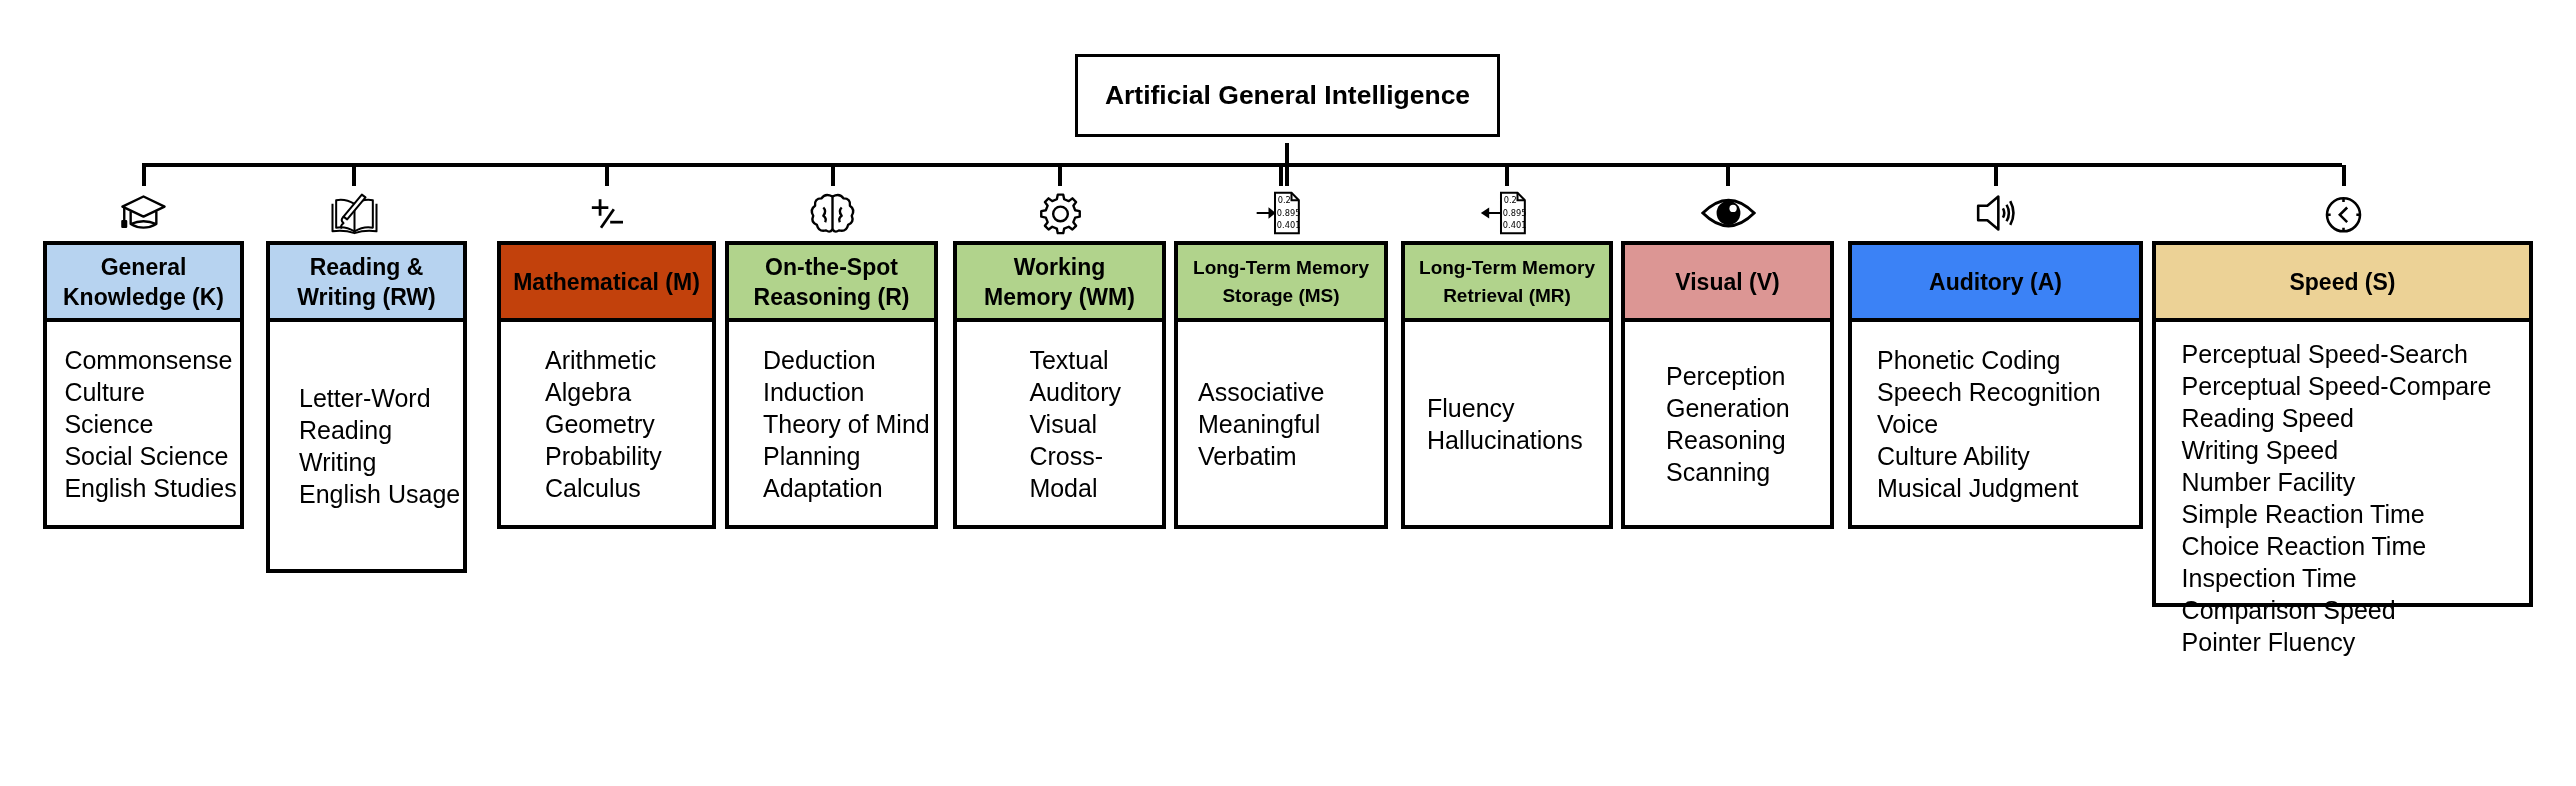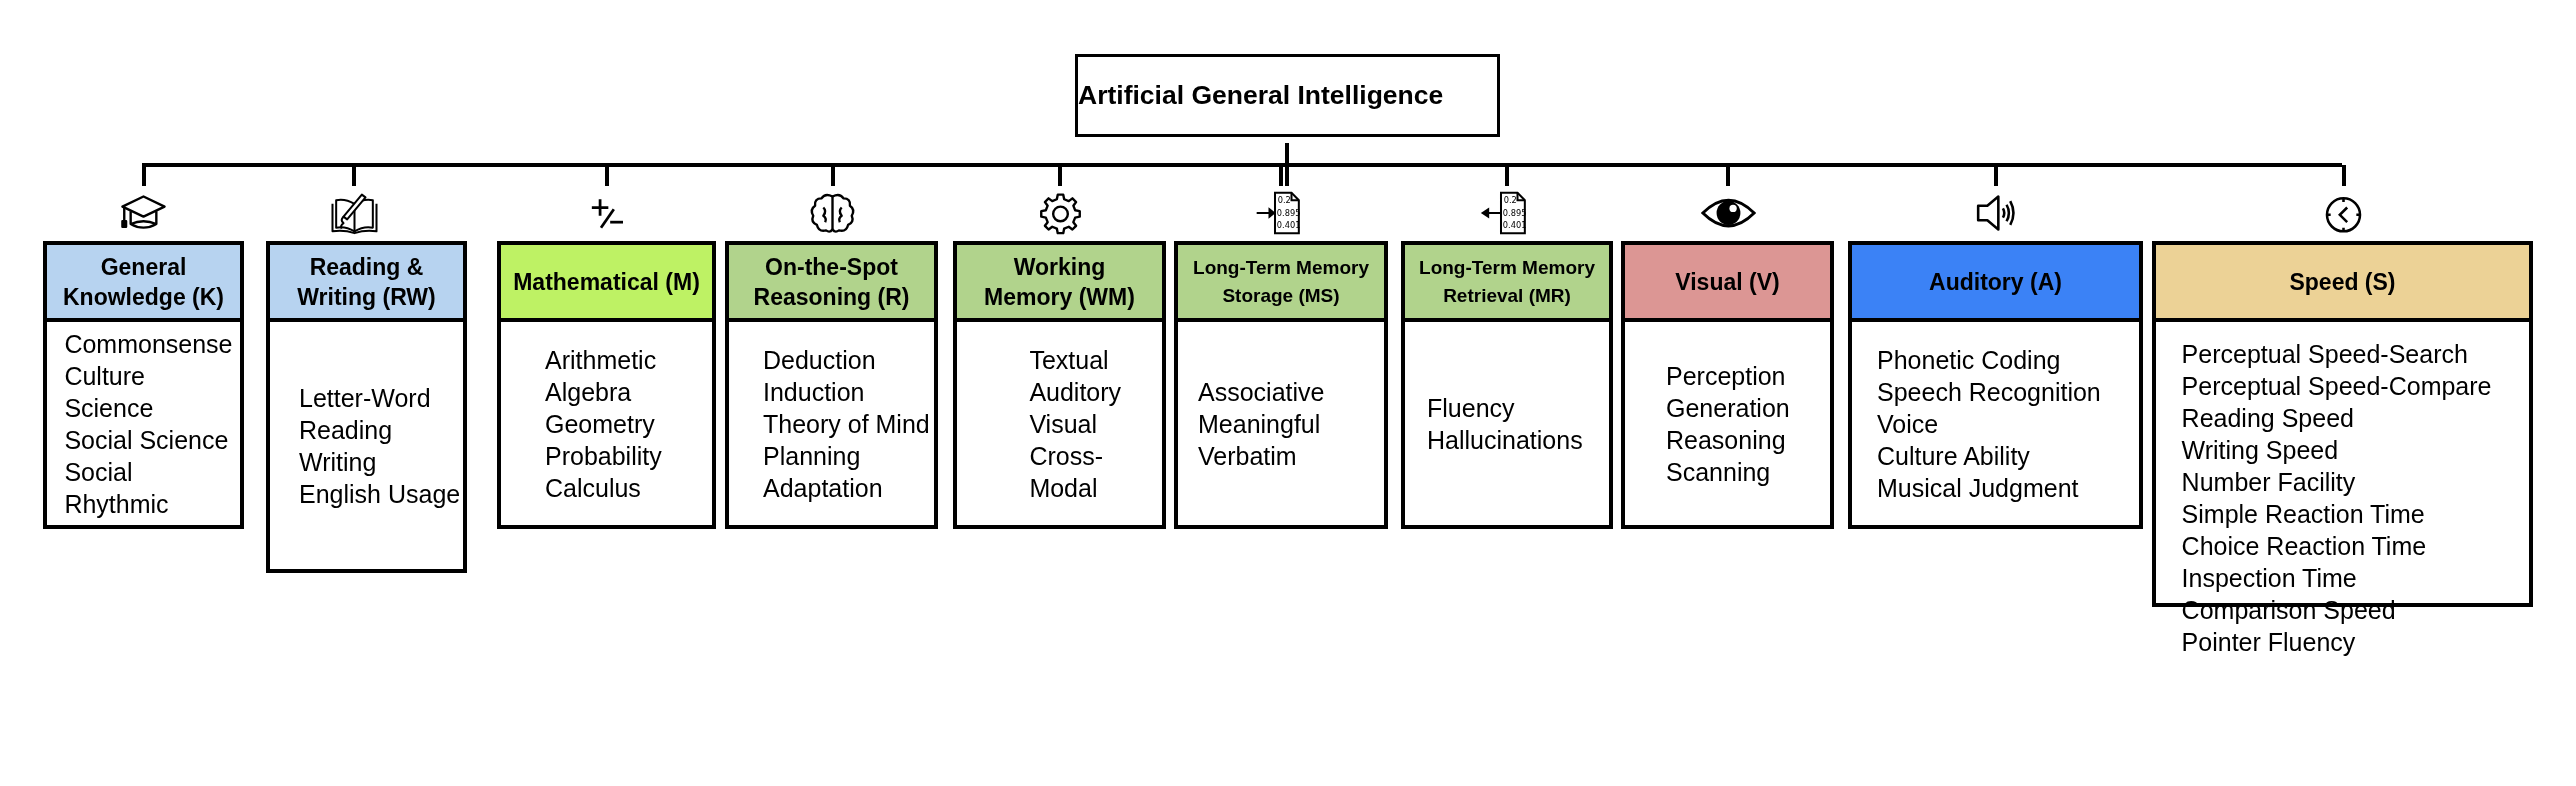--- a/index.html
+++ b/index.html
@@ -1,20 +1,20 @@
 <!DOCTYPE html>
 <html style="font-size:14.6px"><head>
 <meta charset="utf-8">
 <style>
   html, body { margin:0; padding:0; background:#ffffff; }
   body { width:2576px; height:787px; position:relative; overflow:hidden;
          font-family:"Liberation Sans", sans-serif; color:#000; }
   .title-box { position:absolute; left:1075px; top:54px; width:419px; height:77px;
                border:3.7px solid #000; box-sizing:content-box; display:flex;
-               align-items:center; font-weight:bold; font-size:26.5px; }
+               align-items:center; justify-content:center; font-weight:bold; font-size:26.5px; }
   .line { position:absolute; background:#000; }
   .icon { position:absolute; width:55px; height:44px;text-decoration:underline; }
   .icon svg { width:100%; height:100%; overflow:visible; }
   .box { position:absolute; top:241px; border:4.6px solid #000; box-sizing:border-box; background:#fff; }
   .box .hdr { height:73px; border-bottom:4.6px solid #000; display:flex; align-items:center;
               justify-content:center; text-align:center; font-weight:bold; font-size:23px; line-height:30px; }
   .box .hdr.small { font-size:19px; line-height:27.4px; }
   .box .body { position:absolute; left:0; right:0; top:78px; bottom:0; display:flex; align-items:center; }
   .box .body ul { list-style:none; margin:0; padding:0; font-size:25px; line-height:32px; }
   .box.speed .body { align-items:flex-start; padding-top:14.6px; box-sizing:border-box; }
@@ -41,21 +41,21 @@
     <div class="box" style="left: 43px; width: 201px; height: 288px;">
       <div class="hdr" style="background: rgb(183, 211, 240);">
         <span>General<br>Knowledge (K)</span>
       </div>
       <div class="body">
         <ul style="padding-left: 17.4px;">
           <li>Commonsense</li>
           <li>Culture</li>
           <li>Science</li>
           <li>Social Science</li>
-          <li>Social Rhythmic</li>
+          <li>English Studies</li>
         </ul>
       </div>
     </div>
     <div class="line" style="left: 352px; top: 165px; width: 3.7px; height: 21px;"></div>
     <div class="icon" style="left: 327px; top: 191px;"><svg viewBox="0 0 60 48" fill="none" stroke="#000" stroke-width="2.2" stroke-linejoin="round">
      <path d="M30 14 Q20 8 10 10 V40 Q20 38 30 44 Q40 38 50 40 V10 Q40 8 30 14 Z"></path>
      <path d="M30 14 V44"></path>
         <path d="M6 14 V44 Q18 42 30 46 Q42 42 54 44 V14"></path>
      <path d="M18 28 L38 4 L42 7 L22 31 Z" fill="#fff"></path>
         <path d="M18 28 Q14 32 18 35 Q14 38 16 41"></path>
@@ -73,21 +73,21 @@
         </ul>
       </div>
     </div>
     <div class="line" style="left: 605px; top: 165px; width: 3.7px; height: 21px;"></div>
     <div class="icon" style="left: 579px; top: 191px;"><svg viewBox="0 0 60 48" fill="none" stroke="#000" stroke-width="3">
      <path d="M14 18 H32 M23 9 V27"></path>
         <path d="M24 40 L38 20"></path>
         <path d="M34 34 H48"></path>
       </svg></div>
     <div class="box" style="left: 497px; width: 219px; height: 288px;">
-      <div class="hdr" style="background: #bef264;">
+      <div class="hdr" style="background: #c2410c;">
         <span>Mathematical (M)</span>
       </div>
       <div class="body">
         <ul style="padding-left: 44px;">
           <li>Arithmetic</li>
           <li>Algebra</li>
           <li>Geometry</li>
           <li>Probability</li>
           <li>Calculus</li>
         </ul>

